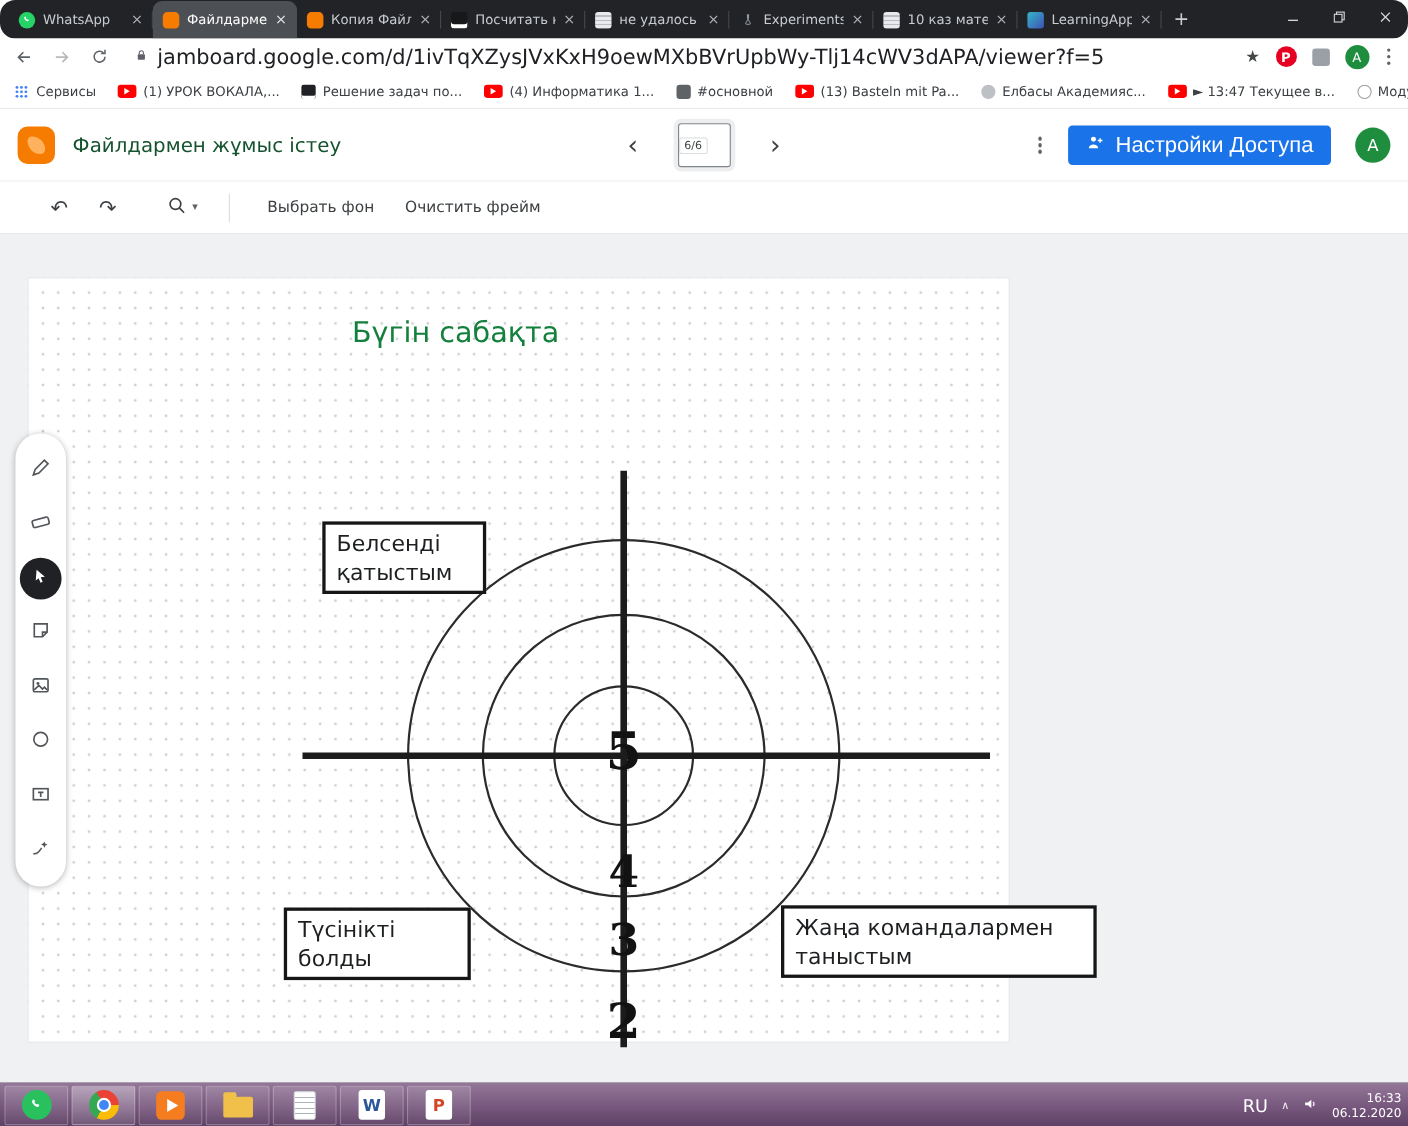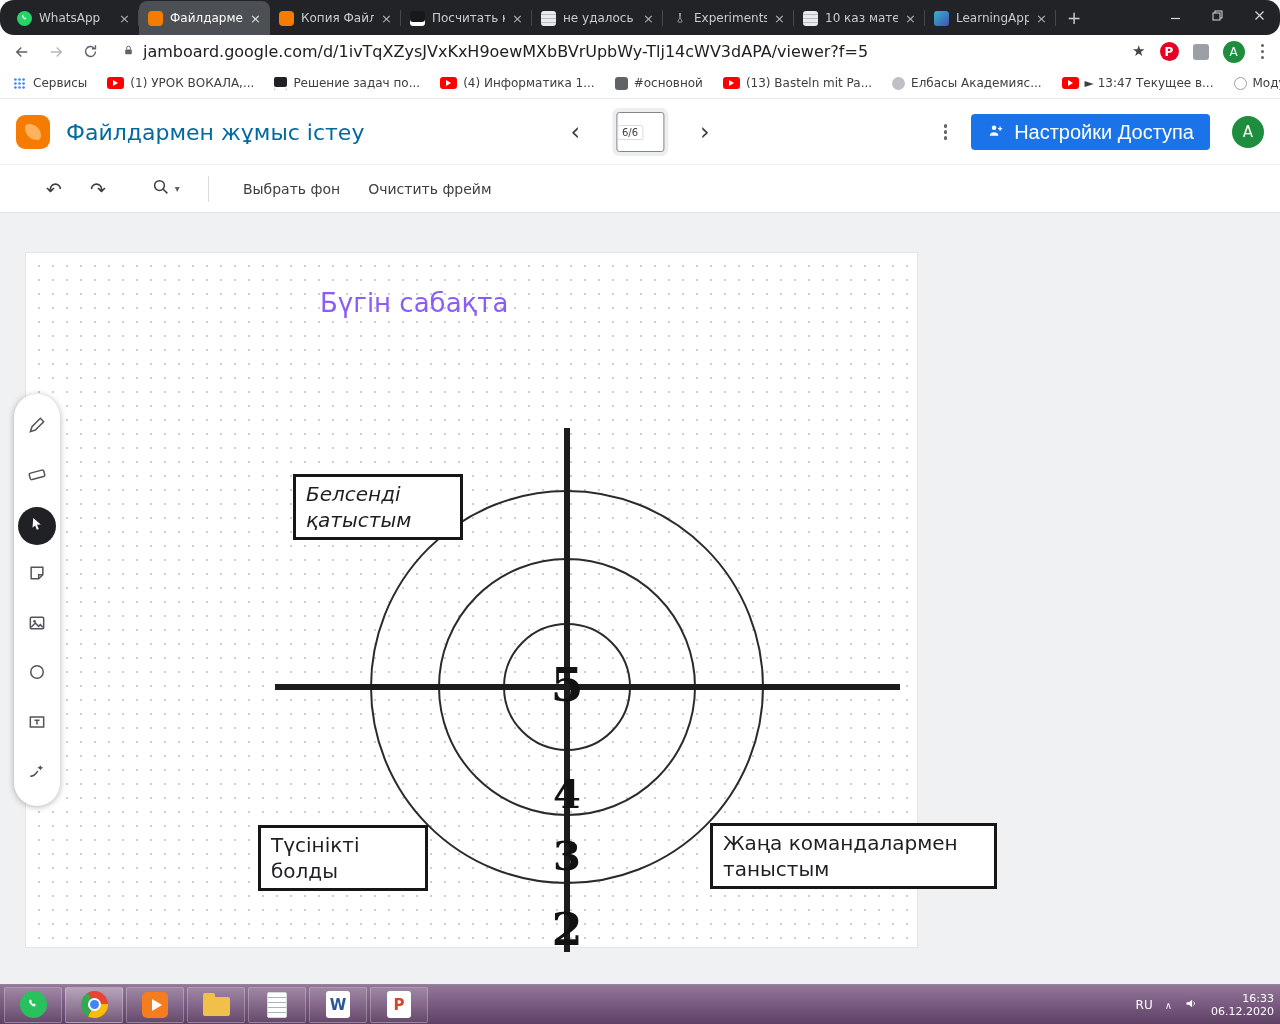--- a/index.html
+++ b/index.html
@@ -30,21 +30,21 @@
   .newtab { width:28px; height:28px; margin:0 0 3px 4px; display:flex; align-items:center; justify-content:center;
     color:#c9ccd0; font-size:17px; border-radius:50%; flex:none; }
   .win-controls { position:absolute; top:0; right:0; height:30px; display:flex; }
   .win-btn { width:42px; height:30px; display:flex; align-items:center; justify-content:center; }
 
   
   .addressrow { position:absolute; top:35px; left:0; right:0; height:33px; background:#fff;
     display:flex; align-items:center; padding:0 10px; gap:10px; }
   .nav-ic { width:24px; height:24px; display:flex; align-items:center; justify-content:center; }
   .omnibox { flex:1; display:flex; align-items:center; gap:8px; height:28px; padding:0 10px; }
-  .url-text { font-size:16px; color:#202124; white-space:nowrap; overflow:hidden; }
+  .url-text { font-size:19px; color:#202124; white-space:nowrap; overflow:hidden; }
   .addr-right { display:flex; align-items:center; gap:14px; padding-right:4px; }
   .star { font-size:15px; color:#444749; line-height:1; }
   .pinterest { width:19px; height:19px; border-radius:50%; background:#e60023; color:#fff;
     font-size:12px; font-weight:bold; display:flex; align-items:center; justify-content:center; }
   .ext-ic { width:16px; height:16px; border-radius:3px; background:#9aa0a6; }
   .avatar-sm { width:22px; height:22px; border-radius:50%; background:#1e8e3e; color:#fff;
     font-size:12px; display:flex; align-items:center; justify-content:center; }
   .kebab { display:flex; flex-direction:column; gap:2.5px; padding:2px; }
   .kebab i { width:3.5px; height:3.5px; border-radius:50%; background:#5f6368; }
 
@@ -60,21 +60,21 @@
   .bico-gray-sq { width:13px; height:13px; background:#5f6368; border-radius:3px; }
   .bico-gray-ci { width:13px; height:13px; background:#bdc1c6; border-radius:50%; }
   .bico-globe { width:13px; height:13px; border:1.5px solid #9aa0a6; border-radius:50%; }
 
   
   .jbheader { position:absolute; top:100px; left:0; right:0; height:64px; background:#fff; }
   .jb-left { position:absolute; left:16px; top:0; height:64px; display:flex; align-items:center; gap:16px; }
   .jb-logo { width:34px; height:34px; background:#f57c00; border-radius:9px; position:relative; }
   .jb-logo::after { content:""; position:absolute; left:9px; top:9px; width:16px; height:16px;
     background:#ffb25e; border-radius:4px 12px 4px 12px; }
-  .jb-title { font-size:22px; color:#0369a1; }
+  .jb-title { font-size:18px; color:#14532d; }
   .jb-center { position:absolute; left:50%; top:0; height:64px; transform:translateX(-50%);
     display:flex; align-items:center; gap:30px; }
   .chev { font-size:24px; color:#3c4043; line-height:1; padding:4px 6px; }
   .framebox { width:48px; height:40px; background:#fff; border:1px solid #80868b; border-radius:3px;
     display:flex; align-items:center; justify-content:flex-start; position:relative; box-shadow:0 0 0 4px #eceef0; }
   .framebox span { font-size:10px; color:#3c4043; background:#fff; border:1px solid #dadce0; padding:1px 4px; border-radius:2px; }
   .jb-right { position:absolute; right:16px; top:0; height:64px; display:flex; align-items:center; gap:22px; }
   .share-btn { height:36px; padding:0 16px; border-radius:4px; background:#1a73e8; color:#fff;
     font-size:20px; display:flex; align-items:center; gap:10px; border:none; }
   .avatar-lg { width:32px; height:32px; border-radius:50%; background:#1e8e3e; color:#fff;
@@ -89,31 +89,31 @@
   .zoom-caret { font-size:10px; color:#5f6368; }
   .tb-div { width:1px; height:26px; background:#dadce0; margin:0 20px; }
   .tb-text { padding:0 14px; }
 
   
   .canvas { position:absolute; top:213px; left:0; right:0; height:771px; background:#eff1f3; overflow:hidden; }
   .frame { position:absolute; left:25px; top:39px; width:893px; height:696px; background:#fff;
     border:1px solid #e3e5e7;
     background-image:radial-gradient(circle,#cdced0 1.2px,transparent 1.45px);
     background-size:14px 14px; background-position:6px 6px; }
-  .board-heading { position:absolute; left:320px; top:75px; font-size:26px; color:#8b5cf6; }
+  .board-heading { position:absolute; left:320px; top:75px; font-size:26px; color:#15803d; }
   .target-svg { position:absolute; left:270px; top:212px; }
   .target-num { position:absolute; transform:translate(-50%,-50%);
     font-family:"DejaVu Serif","Liberation Serif",serif; font-weight:700; color:#121212; }
   .n5 { left:567px; top:471px; font-size:47px; }
   .n4 { left:567px; top:580px; font-size:40px; }
   .n3 { left:567px; top:642px; font-size:40px; }
   .n2 { left:567px; top:716px; font-size:44px; }
   .label-box { position:absolute; background:#fff; border:3px solid #161616; padding:4px 10px;
     font-size:20px; line-height:1.3; color:#1d1f21; }
-  .lb0 { left:293px; top:261px; width:170px; min-height:63px;font-style:italic; }
+  .lb0 { left:293px; top:261px; width:149px; min-height:63px; }
   .lb1 { left:660px; top:252px; width:170px; min-height:63px; }
   .lb2 { left:258px; top:612px; width:170px; min-height:62px; }
   .lb3 { left:710px; top:610px; width:287px; min-height:63px; }
 
   
   .palette { position:absolute; left:14px; top:181px; width:46px; height:412px; background:#fff;
     border-radius:23px; box-shadow:0 1px 6px rgba(0,0,0,.3); display:flex; flex-direction:column;
     align-items:center; justify-content:space-around; padding:8px 0; }
   .tool { width:38px; height:38px; border-radius:50%; display:flex; align-items:center; justify-content:center; }
   .tool.active { background:#202124; }
@@ -136,21 +136,21 @@
   .media-icon i { display:block; border-left:10px solid #fff; border-top:6px solid transparent; border-bottom:6px solid transparent; margin-left:3px; }
   .folder-icon { width:27px; height:19px; background:#f0c04a; border-radius:2px; position:relative; margin-top:4px; }
   .folder-icon::before { content:""; position:absolute; top:-4px; left:0; width:12px; height:5px; background:#f0c04a; border-radius:2px 2px 0 0; }
   .notepad-icon { width:20px; height:26px; background:#fff; border-radius:2px;
     background-image:repeating-linear-gradient(#fff 0 4px,#aab2ba 4px 5px); border:1px solid #d7dadd; }
   .doc-icon { width:24px; height:27px; background:#fff; border-radius:3px; display:flex; align-items:center; justify-content:center;
     font-weight:bold; font-size:15px; }
   .doc-word { color:#2b579a; }
   .doc-ppt { color:#d24726; }
   .tray { position:absolute; right:6px; top:0; height:40px; display:flex; align-items:center; gap:12px; color:#fff; }
-  .tray-lang { font-size:12px;padding-left:32px; }
+  .tray-lang { font-size:16px;padding-left:32px; }
   .tray-chev { font-size:10px; opacity:.9; }
   .tray-clock { text-align:right; font-size:11px; line-height:13px; }
 </style>
 </head>
 <body>
 
 <div class="screen">
 
   <div class="tabstrip">
     <div class="tab">

